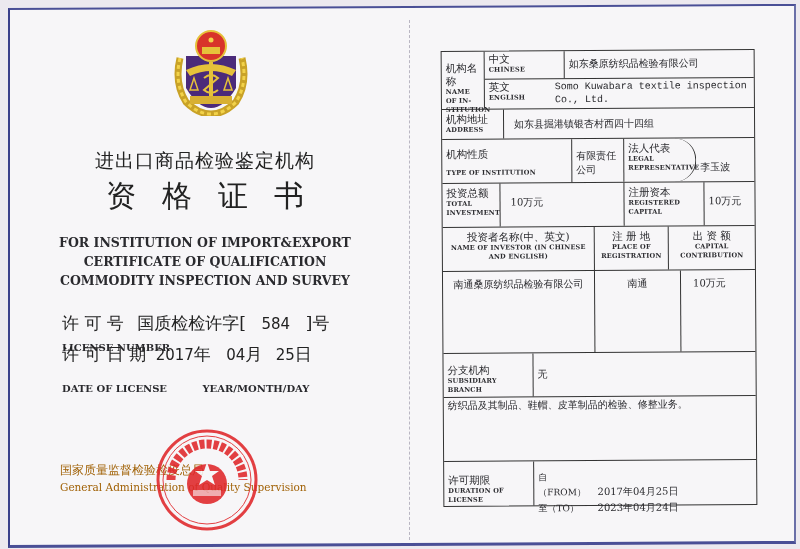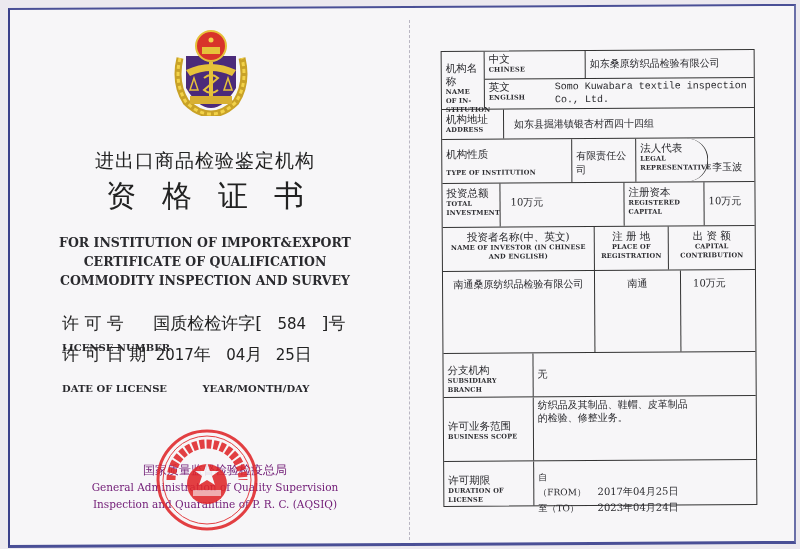--- a/index.html
+++ b/index.html
@@ -36,21 +36,21 @@
     font-size:30px; letter-spacing:26px; color:#222; padding-left:26px; box-sizing:border-box;
   }
   .title-en {
     position:absolute; left:0; width:410px; top:233px; text-align:center;
     font-size:12.5px; font-weight:bold; line-height:19px; color:#2a2a2e;
   }
   .lic-row { position:absolute; left:62px; font-size:17px; color:#222; white-space:nowrap; }
   .lic-sub { position:absolute; left:62px; font-size:10px; font-weight:bold; color:#2a2a2e; white-space:nowrap; }
   .lic-num { display:inline-block; width:60px; text-align:center; font-family:"DejaVu Sans", sans-serif; font-size:15px; }
   .issuer {
-    position:absolute; left:60px; width:310px; text-align:center; color:#701a75;
+    position:absolute; left:60px; width:310px; color:#a16207;
   }
   .stamp { position:absolute; left:155px; top:428px; width:104px; height:104px; opacity:0.88; }
 
   
   .tbl {
     position:absolute; left:442px; top:50px; width:314px;
     border:1.5px solid #333; box-sizing:border-box;
     font-size:10px; color:#2a2a2e; background:transparent;
     transform:rotate(-0.35deg);
   }
@@ -95,38 +95,37 @@
   <div class="title-cn-1">进出口商品检验鉴定机构</div>
   <div class="title-cn-2">资格证书</div>
   <div class="title-en">
     <div>FOR INSTITUTION OF IMPORT&amp;EXPORT</div>
     <div>CERTIFICATE OF QUALIFICATION</div>
     <div>COMMODITY INSPECTION AND SURVEY</div>
   </div>
 
   <div class="lic-row" style="top:312px;">
     <span>许 可 号</span>
-    <span style="margin-left:24px;">国质检检许字[</span><span class="lic-num">584</span><span>]号</span>
+    <span style="margin-left:8px;">国质检检许字[</span><span class="lic-num">584</span><span>]号</span>
   </div>
   <div class="lic-sub" style="top:342px;">LICENSE NUMBER</div>
 
   <div class="lic-row" style="top:343px;">
     <span>许 可 日 期</span>
     <span style="margin-left:4px;font-family:'DejaVu Sans',sans-serif;font-size:15px;">2017</span><span>年</span>
     <span style="margin-left:10px;font-family:'DejaVu Sans',sans-serif;font-size:15px;">04</span><span>月</span>
     <span style="margin-left:8px;font-family:'DejaVu Sans',sans-serif;font-size:15px;">25</span><span>日</span>
   </div>
   <div class="lic-sub" style="top:383px;">
     <span>DATE OF LICENSE</span>
     <span style="margin-left:32px;">YEAR/MONTH/DAY</span>
   </div>
 
   <div class="issuer" style="top:462px;font-size:12px;">国家质量监督检验检疫总局</div>
   <div class="issuer" style="top:481px;font-size:10.5px;">General Administration of Quality Supervision</div>
-  <div class="issuer" style="top:498px;font-size:10.5px;">Inspection and Quarantine of P. R. C. (AQSIQ)</div>
 
   <svg class="stamp" viewBox="0 0 104 104">
     <circle cx="52" cy="52" r="49" fill="none" stroke="#e0262a" stroke-width="3"></circle>
     <circle cx="52" cy="52" r="44" fill="none" stroke="#e0262a" stroke-width="1"></circle>
     <path d="M16 52 A36 36 0 0 1 88 52" fill="none" stroke="#e0262a" stroke-width="9" stroke-dasharray="5 2"></path>
     <circle cx="52" cy="56" r="20" fill="#e0262a"></circle>
     <polygon points="52,34 55,43 64,43 57,48 60,57 52,52 44,57 47,48 40,43 49,43" fill="#f7f6f8"></polygon>
     <rect x="38" y="62" width="28" height="6" fill="#f7f6f8" opacity="0.6"></rect>
   </svg>
 </div>
@@ -137,21 +136,21 @@
     <div class="cell" style="width:43px;padding-top:10px;">
       <span class="cn">机构名称</span>
       <span class="en">NAME OF IN-STITUTION</span>
     </div>
     <div class="cell" style="flex:1;padding:0;">
       <div style="display:flex;height:27px;border-bottom:1px solid #333;">
         <div style="width:60px;padding:1px 4px;">
           <span class="cn">中文</span>
           <span class="en">CHINESE</span>
         </div>
-        <div class="val" style="flex:1;padding:6px 4px;border-left:1px solid #333;margin-left:32px;">如东桑原纺织品检验有限公司</div>
+        <div class="val" style="flex:1;padding:6px 4px;border-left:1px solid #333;margin-left:11px;">如东桑原纺织品检验有限公司</div>
       </div>
       <div style="display:flex;height:30px;">
         <div style="width:60px;padding:1px 4px;">
           <span class="cn">英文</span>
           <span class="en">ENGLISH</span>
         </div>
         <div class="mono" style="flex:1;padding:1px 2px;">Somo Kuwabara textile inspection Co., Ltd.</div>
       </div>
     </div>
   </div>
@@ -162,21 +161,21 @@
       <span class="en">ADDRESS</span>
     </div>
     <div class="cell val" style="flex:1;padding-top:8px;padding-left:10px;">如东县掘港镇银杏村西四十四组</div>
   </div>
 
   <div class="row" style="height:44px;">
     <div class="cell" style="width:130px;padding-top:8px;">
       <span class="cn">机构性质</span>
       <span class="en" style="margin-top:8px;">TYPE OF INSTITUTION</span>
     </div>
-    <div class="cell val" style="width:64px;padding-top:10px;">有限责任公司</div>
+    <div class="cell val" style="width:52px;padding-top:10px;">有限责任公司</div>
     <div class="cell" style="width:72px;border-radius:21px;">
       <span class="cn">法人代表</span>
       <span class="en">LEGAL REPRESENTATIVE</span>
     </div>
     <div class="cell val" style="flex:1;padding-top:22px;">李玉波</div>
   </div>
 
   <div class="row" style="height:44px;">
     <div class="cell" style="width:58px;">
       <span class="cn">投资总额</span>
@@ -213,24 +212,20 @@
 
   <div class="row" style="height:44px;">
     <div class="cell" style="width:90px;padding-top:10px;">
       <span class="cn">分支机构</span>
       <span class="en">SUBSIDIARY BRANCH</span>
     </div>
     <div class="cell val" style="flex:1;padding-top:14px;">无</div>
   </div>
 
   <div class="row" style="height:64px;">
-    <div class="cell" style="width:90px;padding-top:22px;">
-      <span class="cn">许可业务范围</span>
-      <span class="en">BUSINESS SCOPE</span>
-    </div>
     <div class="cell val" style="flex:1;padding-top:1px;padding-right:60px;line-height:13px;">纺织品及其制品、鞋帽、皮革制品的检验、修整业务。</div>
   </div>
 
   <div class="row" style="height:44px;">
     <div class="cell" style="width:90px;padding-top:12px;">
       <span class="cn">许可期限</span>
       <span class="en">DURATION OF LICENSE</span>
     </div>
     <div class="cell" style="flex:1;padding-top:9px;">
       <div style="line-height:15px;">

